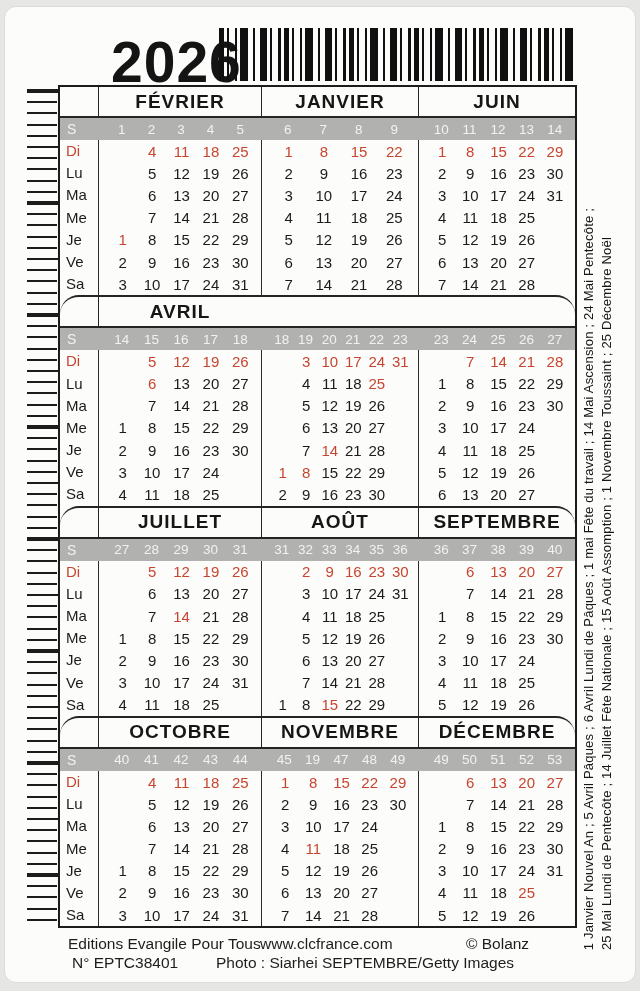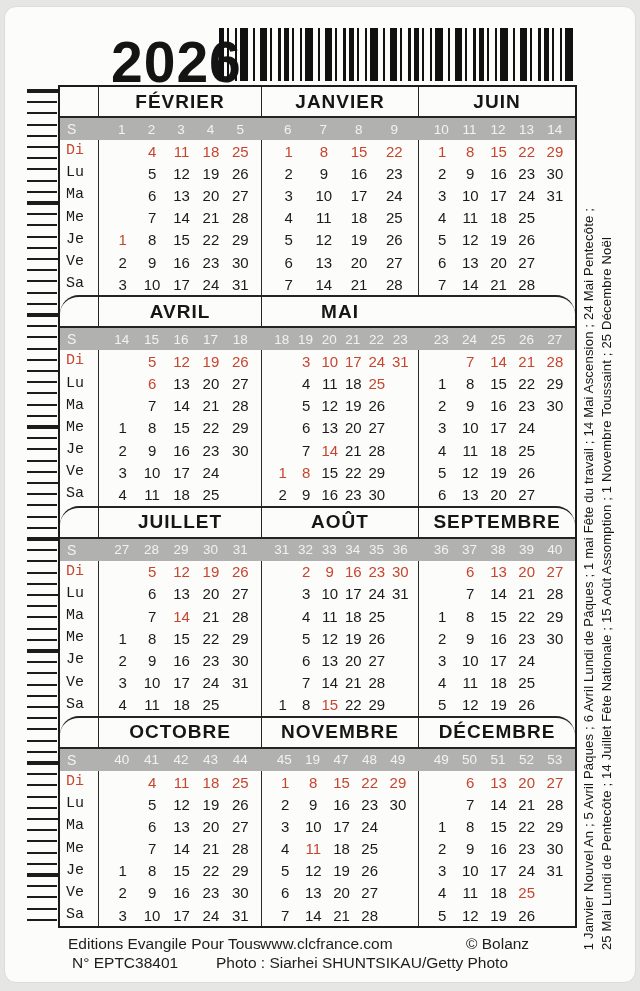--- a/index.html
+++ b/index.html
@@ -25,21 +25,21 @@
 
   .calendar { position:absolute; left:53px; top:78px; width:519px; border:2px solid #1c1c1c; background:#fcfcfa; }
   .trow { display:grid; grid-template-columns:38px 163px 157px 157px; height:31px; border-bottom:2px solid #242424; }
   .qblock + .qblock { border-top:2px solid #242424;border-radius:19px; }
   .mtitle { border-left:1.5px solid #242424; display:flex; align-items:center; justify-content:center;
             font-size:19px; font-weight:600; letter-spacing:1px; color:#161616; }
   .srow { display:grid; grid-template-columns:38px 163px 157px 157px; height:22px; background:var(--band,#b1b1af); color:#f3f2ef; }
   .slabel { padding-left:7px; font-size:14px; line-height:22px; }
   .wcell { display:grid; align-items:center; padding:0 6px 0 9px; font-size:13.5px; text-align:center; }
   .drow { display:grid; grid-template-columns:38px 163px 157px 157px; height:22.2px; }
-  .dlabel { font-size:15px; line-height:22px; padding-left:6px; color:#1b1b1b;font-family:Liberation Mono, monospace; }
+  .dlabel { font-size:15px; line-height:22px; padding-left:6px; color:#1b1b1b; }
   .dcell { display:grid; align-items:center; padding:0 6px 0 9px; text-align:center;
            font-size:15px; color:#1b1b1b; border-left:1.5px solid #2a2a2a; }
   .cols4 { grid-template-columns:repeat(4,1fr); }
   .cols5 { grid-template-columns:repeat(5,1fr); }
   .cols6 { grid-template-columns:repeat(6,1fr); }
   .rd { color:var(--red,#c7452f); }
 
   .side-note { position:absolute; writing-mode:vertical-rl; transform:rotate(180deg);
                font-size:13px; color:#161616; letter-spacing:0.2px; white-space:nowrap; }
   .side-note.l1 { right:39px; bottom:32px; }
@@ -334,21 +334,20 @@
             <span>21</span>
             <span>28</span>
             <span></span>
           </div>
         </div>
       </div>
       <div class="qblock">
         <div class="trow">
           <div class="corner"></div>
           <div class="mtitle">AVRIL</div>
-          <div class="mtitle">MAI</div>
         </div>
         <div class="srow">
           <div class="slabel">S</div>
           <div class="wcell cols5">
             <span>14</span>
             <span>15</span>
             <span>16</span>
             <span>17</span>
             <span>18</span>
           </div>
@@ -958,17 +957,17 @@
   <div class="side-note l2">25 Mai Lundi de Pentecôte ; 14 Juillet Fête Nationale ; 15 Août Assomption ; 1 Novembre Toussaint ; 25 Décembre Noël</div>
 
   <div class="footer">
     <div class="fline">
       <span class="f-pub">Editions Evangile Pour Tous</span>
       <span class="f-web">www.clcfrance.com</span>
       <span class="f-copy">© Bolanz</span>
     </div>
     <div class="fline">
       <span class="f-ref">N° EPTC38401</span>
-      <span class="f-photo">Photo : Siarhei SHUNTSIKAU/Getty Photo</span>
+      <span class="f-photo">Photo : Siarhei SEPTEMBRE/Getty Images</span>
     </div>
   </div>
 
 </div>
 
 </body></html>

